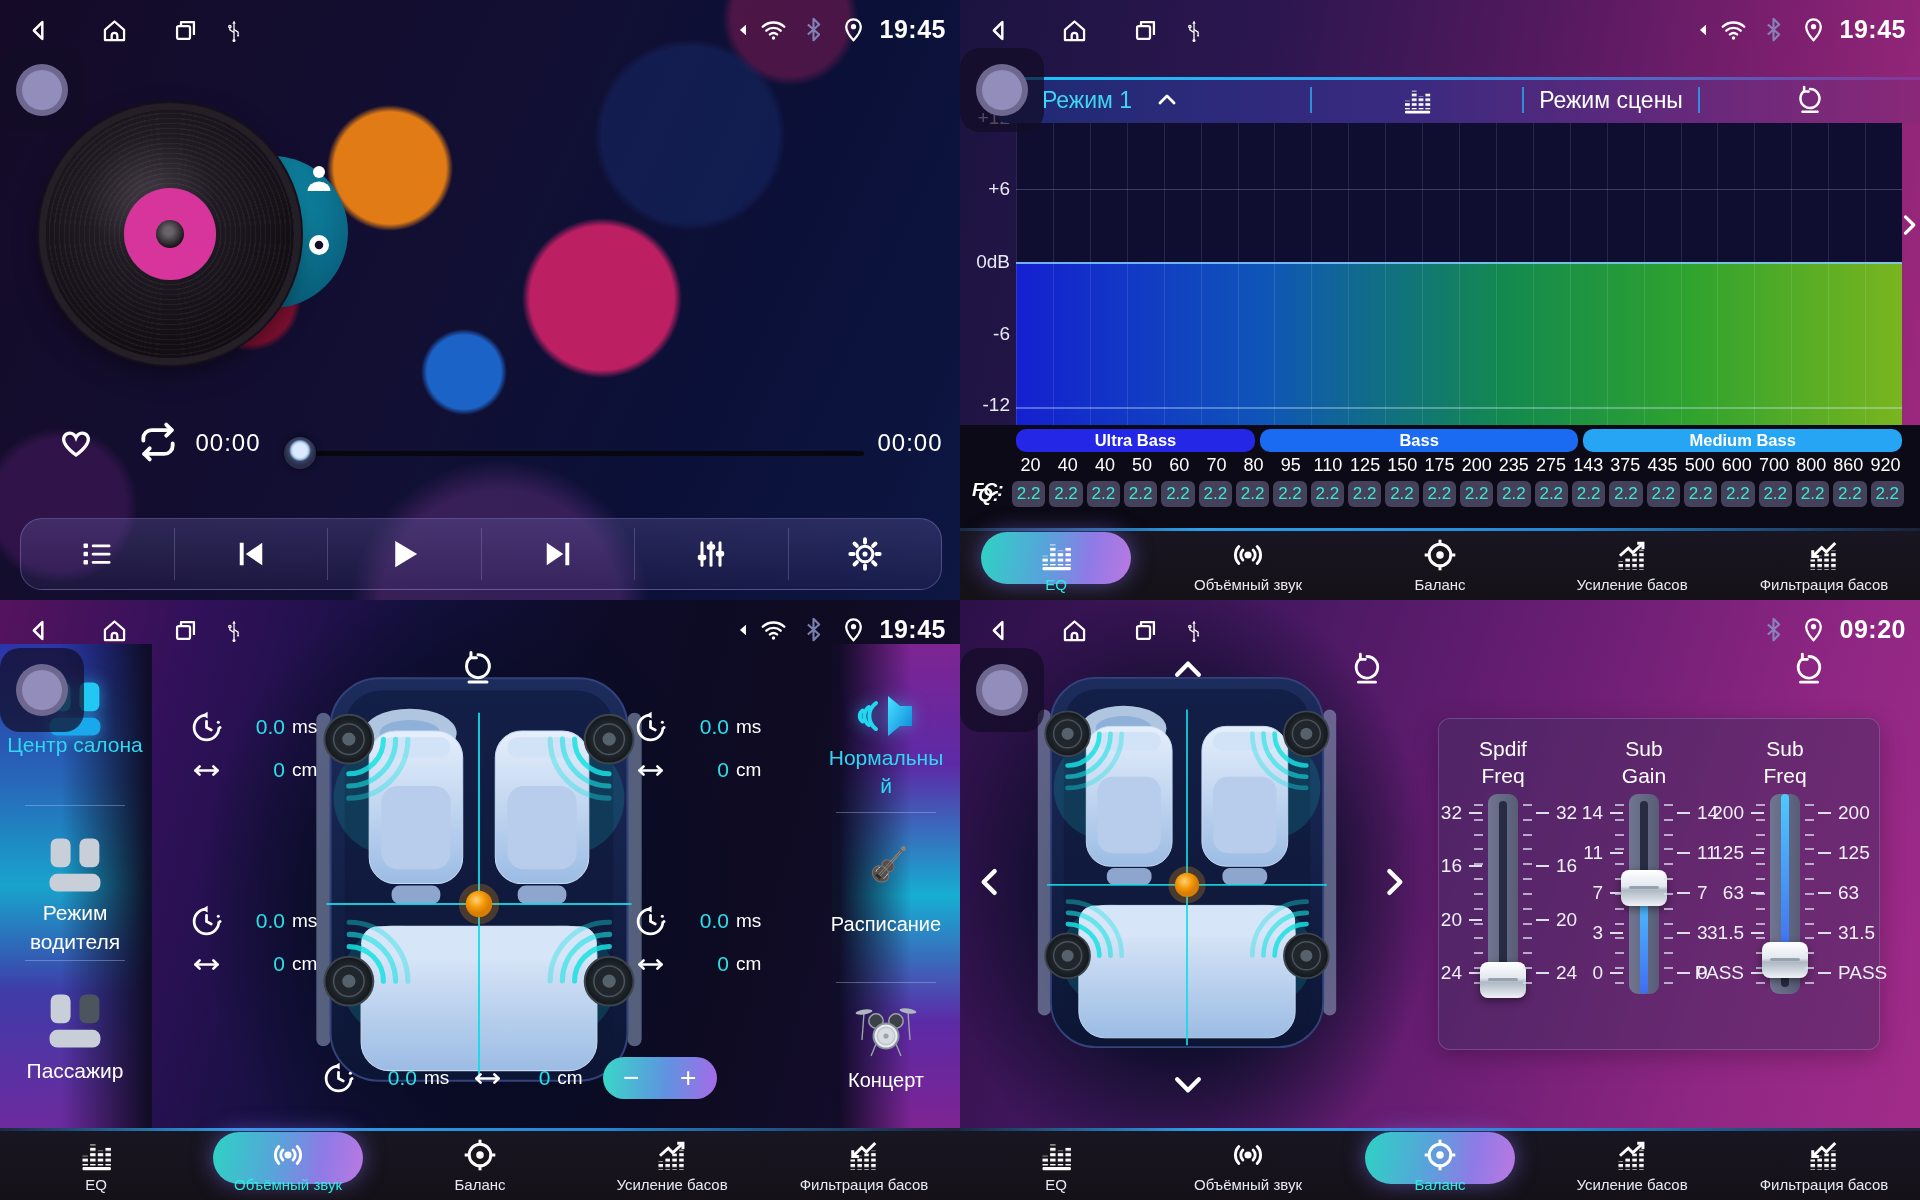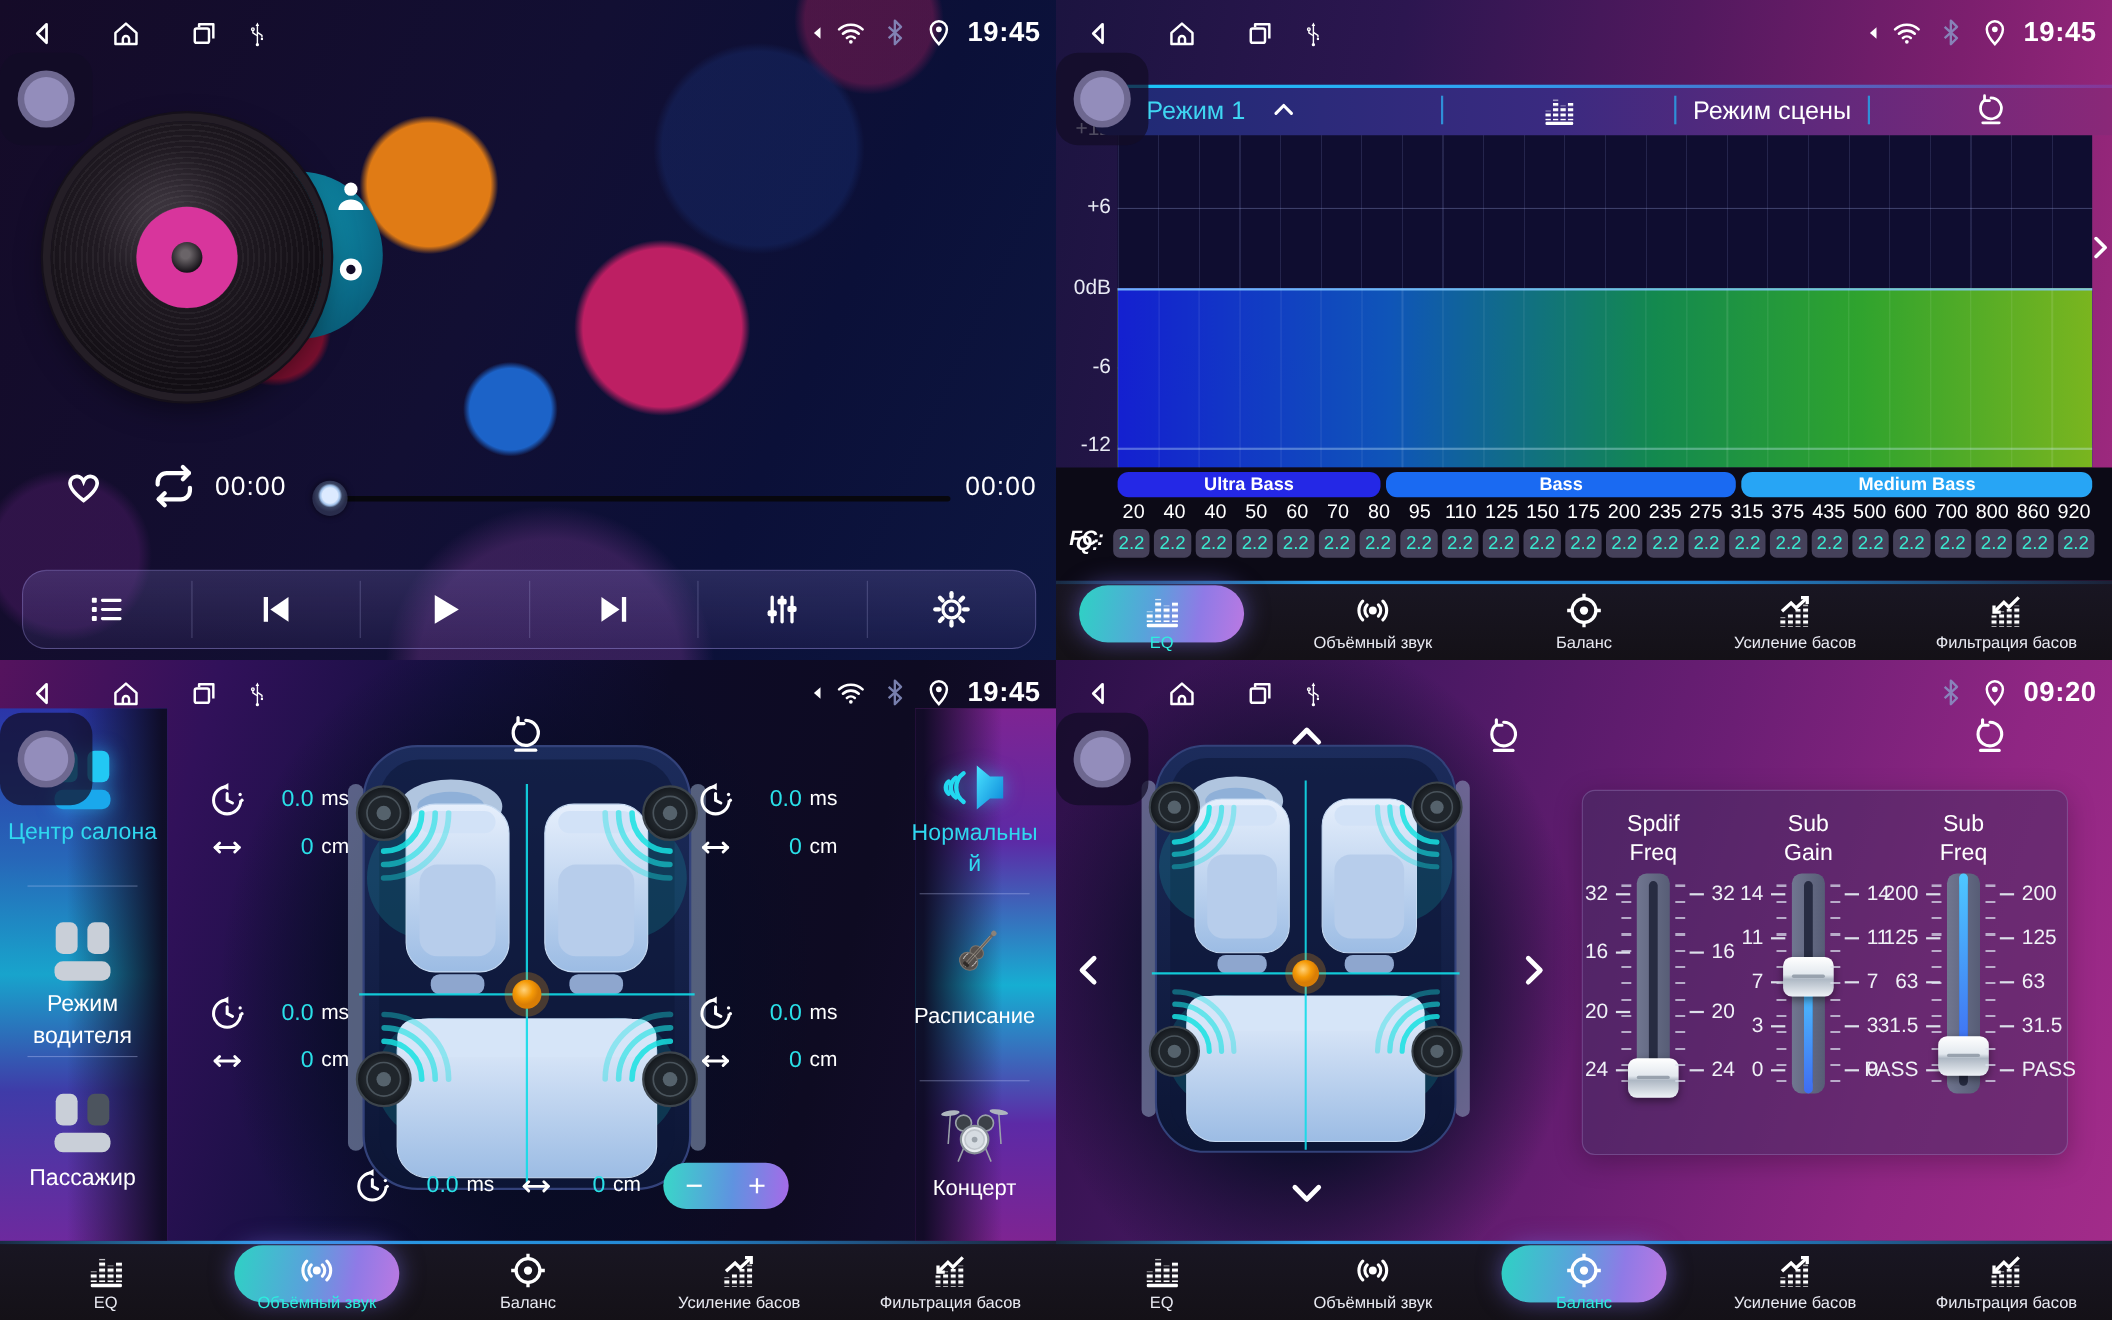--- a/index.html
+++ b/index.html
@@ -651,21 +651,21 @@
         <span>70</span>
         <span>80</span>
         <span>95</span>
         <span>110</span>
         <span>125</span>
         <span>150</span>
         <span>175</span>
         <span>200</span>
         <span>235</span>
         <span>275</span>
-        <span>315</span>
+        <span>143</span>
         <span>375</span>
         <span>435</span>
         <span>500</span>
         <span>600</span>
         <span>700</span>
         <span>800</span>
         <span>860</span>
         <span>920</span>
       </div>
     <div class="rowlab" style="left:18px;top:484px">Q:</div>
@@ -767,21 +767,21 @@
     </div>
     <div class="assist">
         <div class="c1">
           <div class="c2"></div>
         </div>
       </div>
 
     <svg class="side-item seat-ic" style="left:44px;top:78px;--sA:#22c8f4;--sB:#22c8f4;--sC:#1aa8ec;filter:drop-shadow(0 0 8px rgba(40,200,255,.55))">
         <use href="#i-seats"></use>
       </svg>
-    <div class="lab3 cy" style="left:0;top:142px">Центр салона</div>
+    <div class="lab3 cy" style="left:0;top:130px">Центр салона</div>
     <div class="sdiv" style="left:25px;top:205px"></div>
     <svg class="side-item seat-ic" style="left:44px;top:234px">
         <use href="#i-seats"></use>
       </svg>
     <div class="lab3" style="left:0;top:298px">Режим водителя</div>
     <div class="sdiv" style="left:25px;top:360px"></div>
     <svg class="side-item seat-ic" style="left:44px;top:390px;--sB:#4c545e">
         <use href="#i-seats"></use>
       </svg>
     <div class="lab3" style="left:0;top:456px">Пассажир</div>

